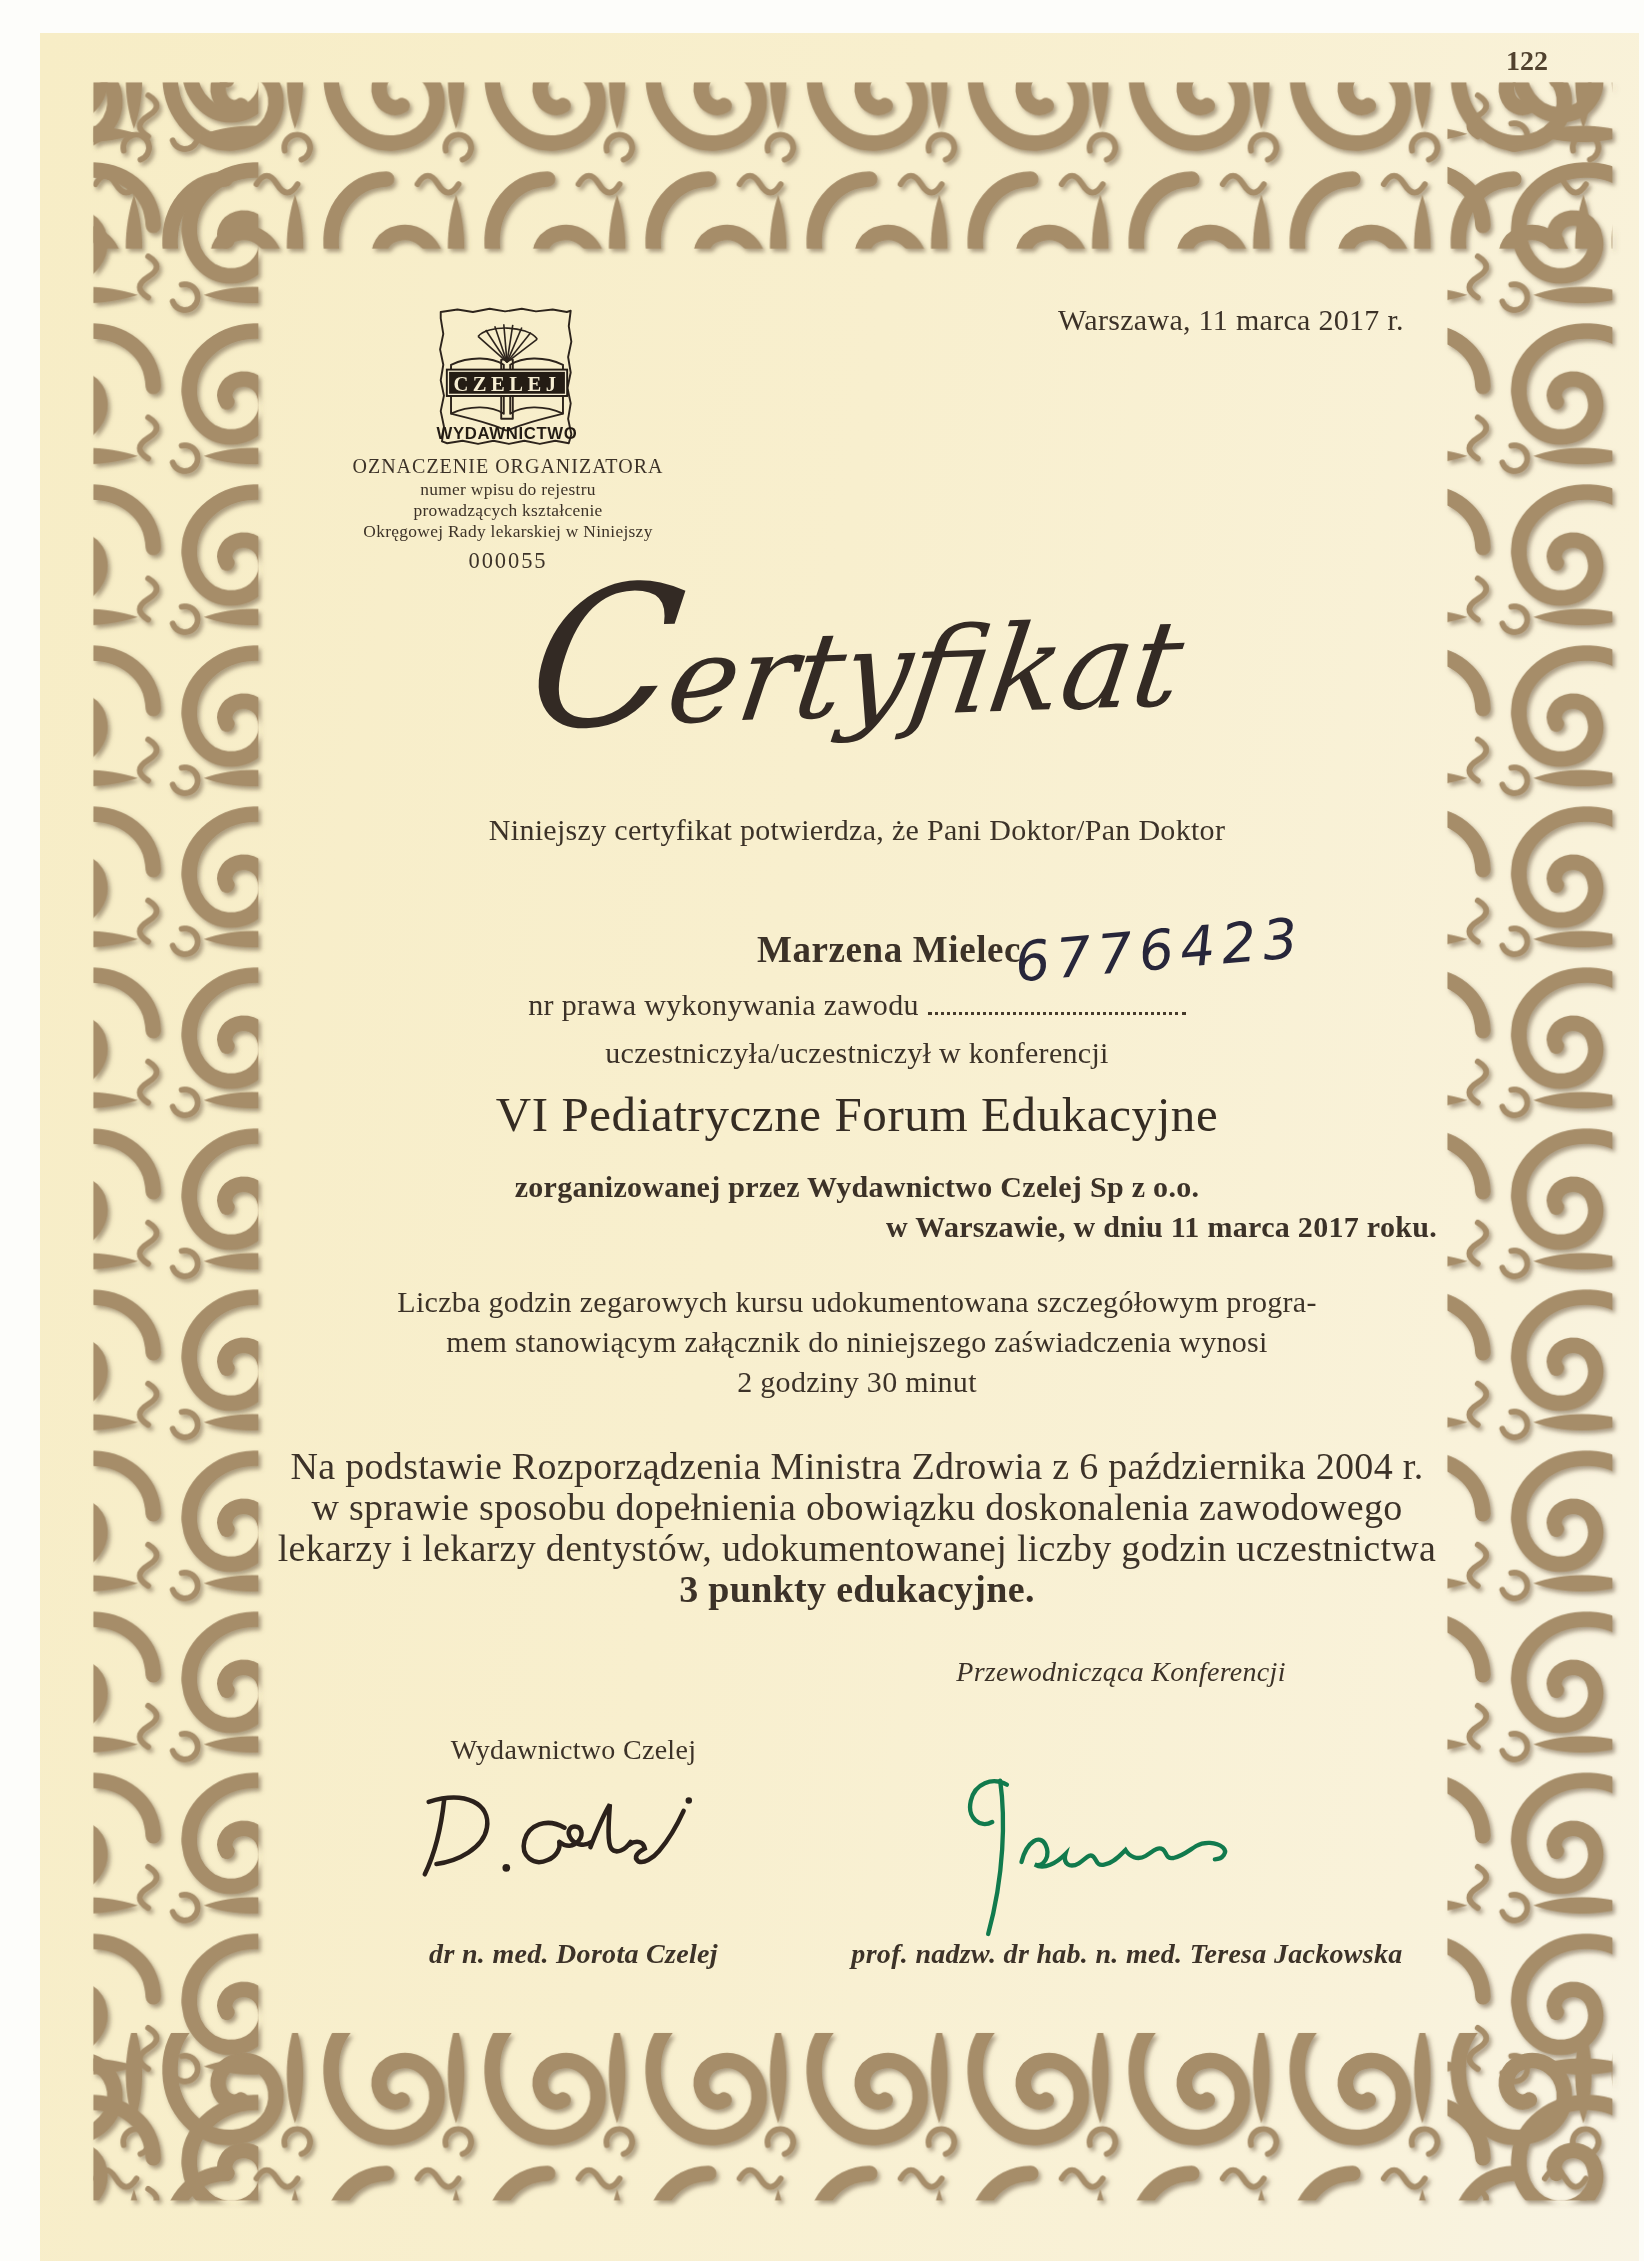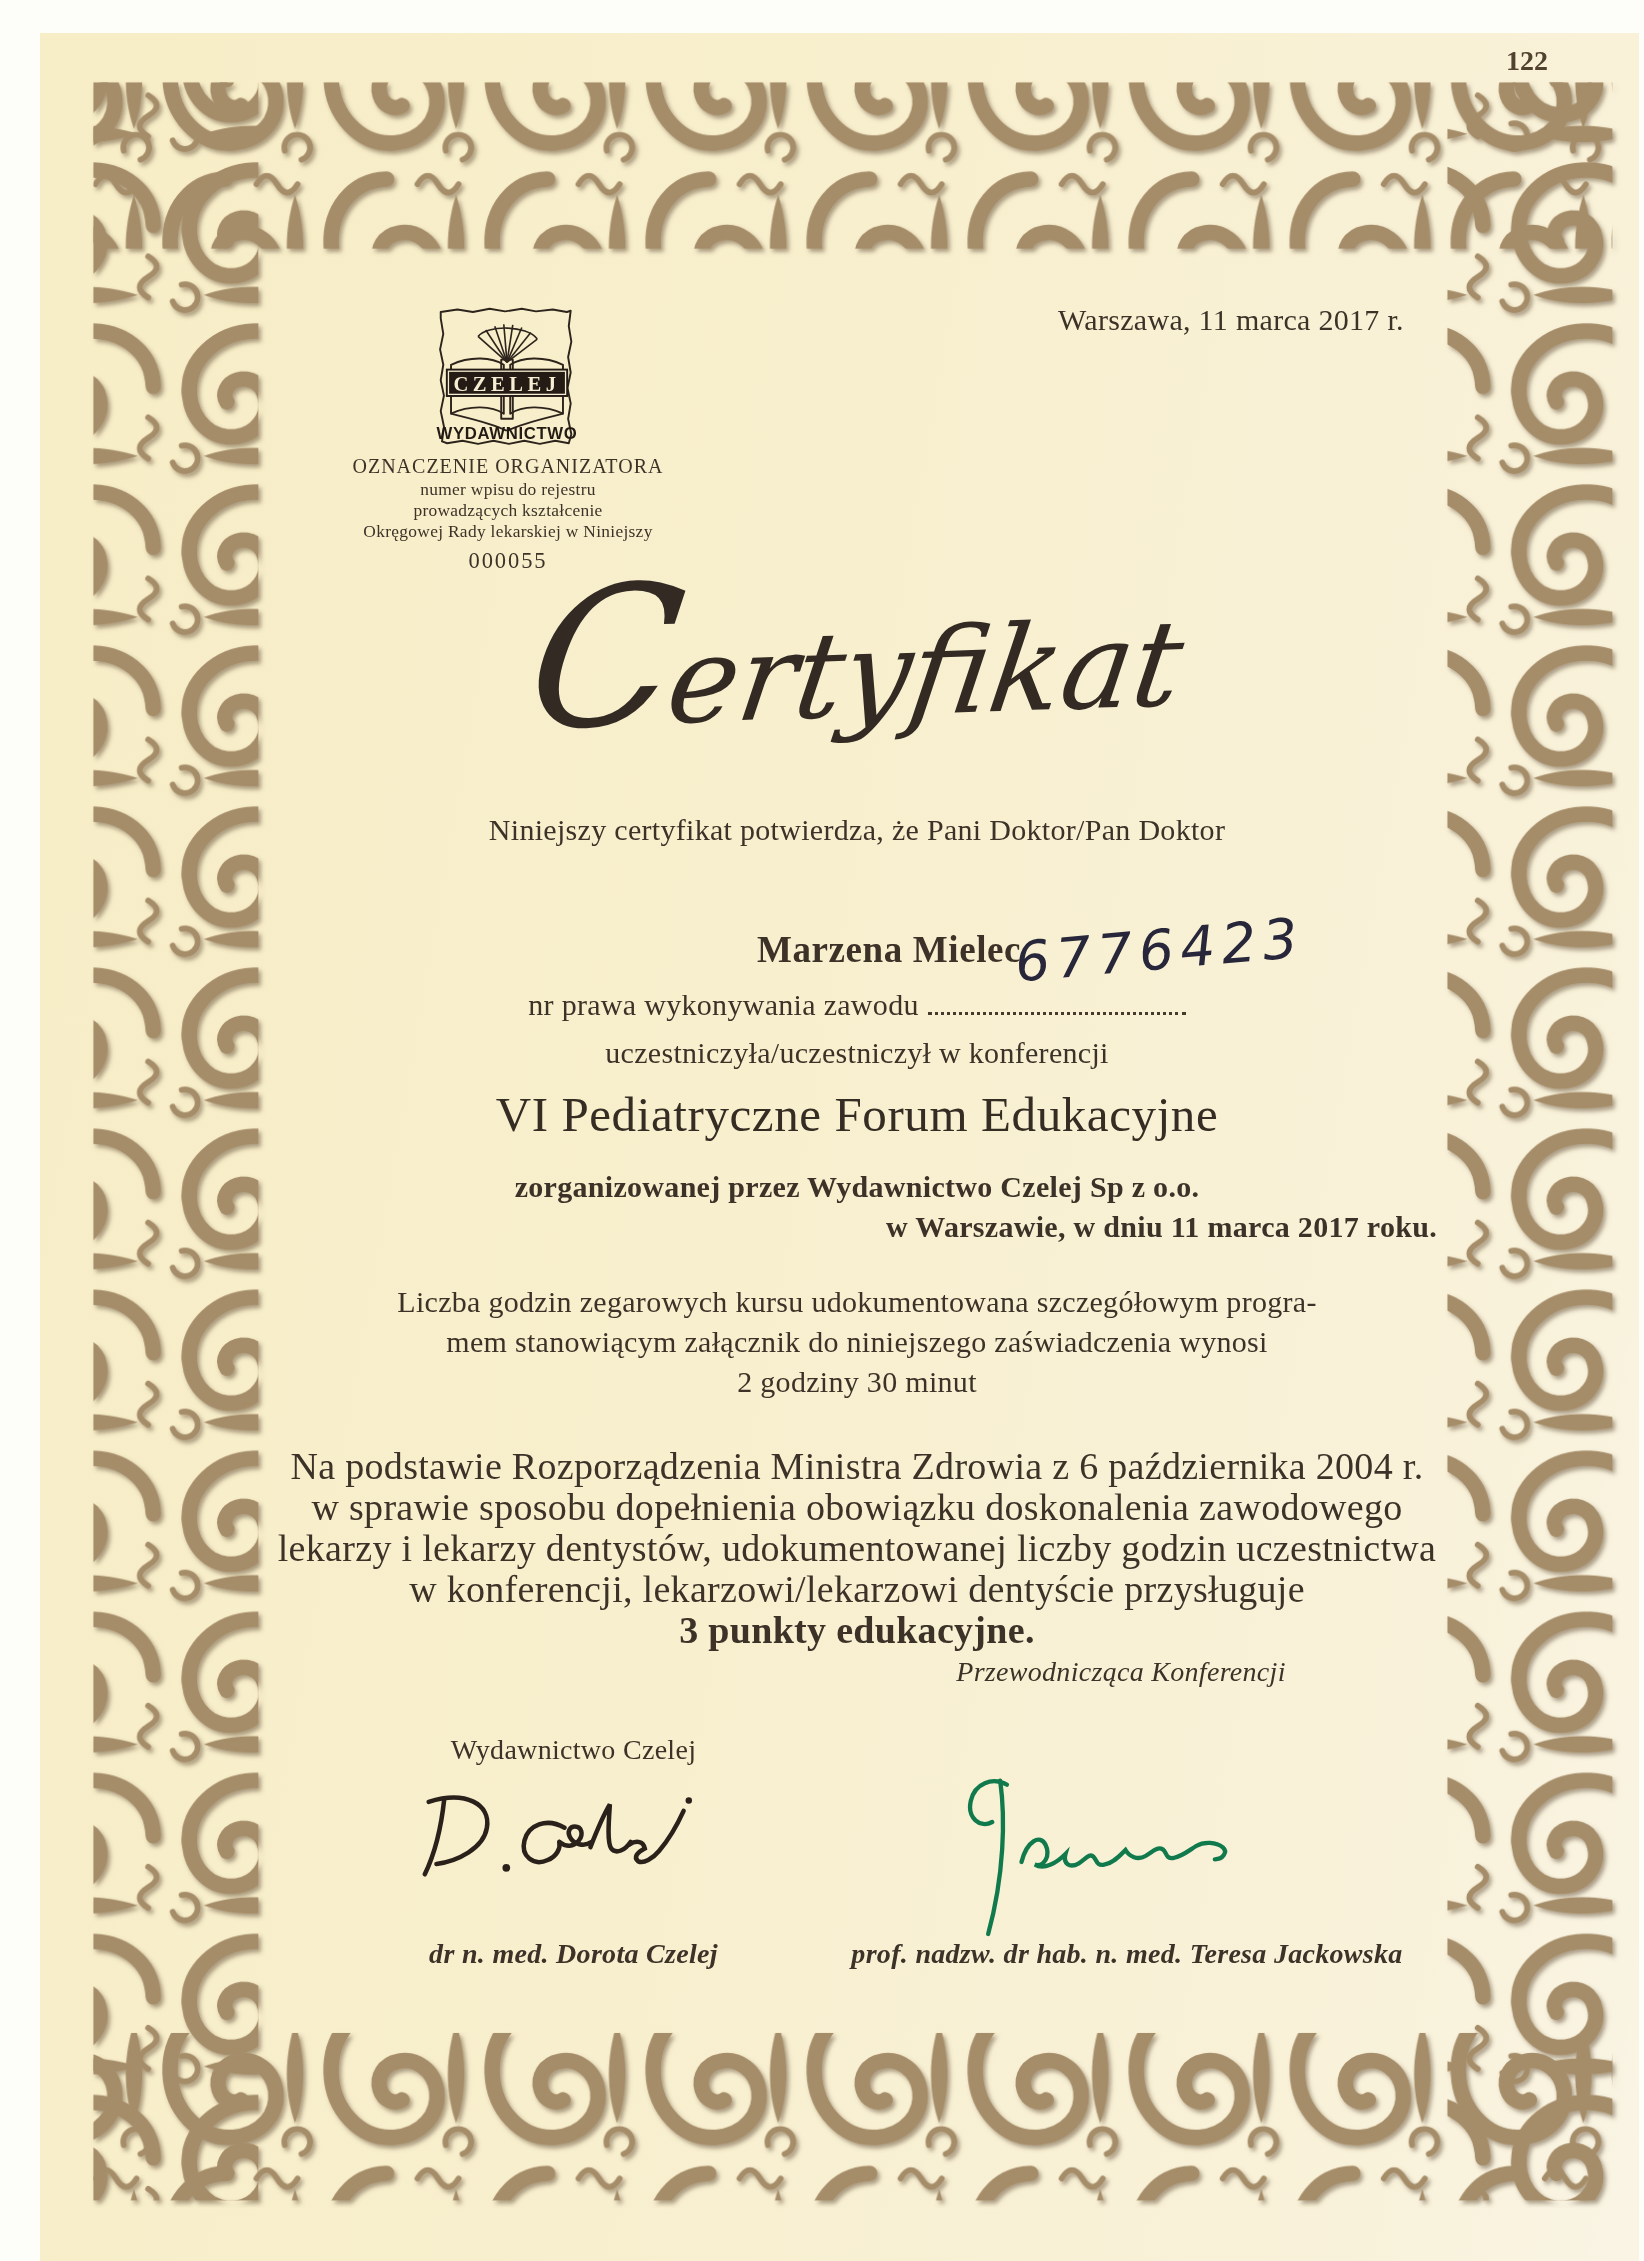--- a/index.html
+++ b/index.html
@@ -151,21 +151,20 @@
 <div class="abs ctr txt para" style="left:245px;top:1282px;width:1224px;">
   <div>Liczba godzin zegarowych kursu udokumentowana szczegółowym progra-</div>
   <div>mem stanowiącym załącznik do niniejszego zaświadczenia wynosi</div>
   <div>2 godziny 30 minut</div>
 </div>
 
 <div class="abs ctr txt para2" style="left:245px;top:1446px;width:1224px;">
   <div>Na podstawie Rozporządzenia Ministra Zdrowia z 6 października 2004 r.</div>
   <div>w sprawie sposobu dopełnienia obowiązku doskonalenia zawodowego</div>
   <div>lekarzy i lekarzy dentystów, udokumentowanej liczby godzin uczestnictwa</div>
-  <div>w konferencji, lekarzowi/lekarzowi dentyście przysługuje</div>
   <div class="bold">3 punkty edukacyjne.</div>
 </div>
 
 <div class="abs ctr txt sigrole" style="left:348px;top:1734px;width:451px;">Wydawnictwo Czelej</div>
 <div class="abs ctr txt sigrole" style="left:889px;top:1656px;width:464px;font-style:italic;">Przewodnicząca Konferencji</div>
 
 <svg class="abs" style="left:412px;top:1785px;" width="309" height="110" viewBox="0 0 470 170">
   <g fill="none" stroke="#2b211b" stroke-width="7" stroke-linecap="round">
     <path d="M46 22 C42 60 32 105 16 138"></path>
     <path d="M22 26 C80 8 118 30 112 66 C107 98 66 118 34 122"></path>

